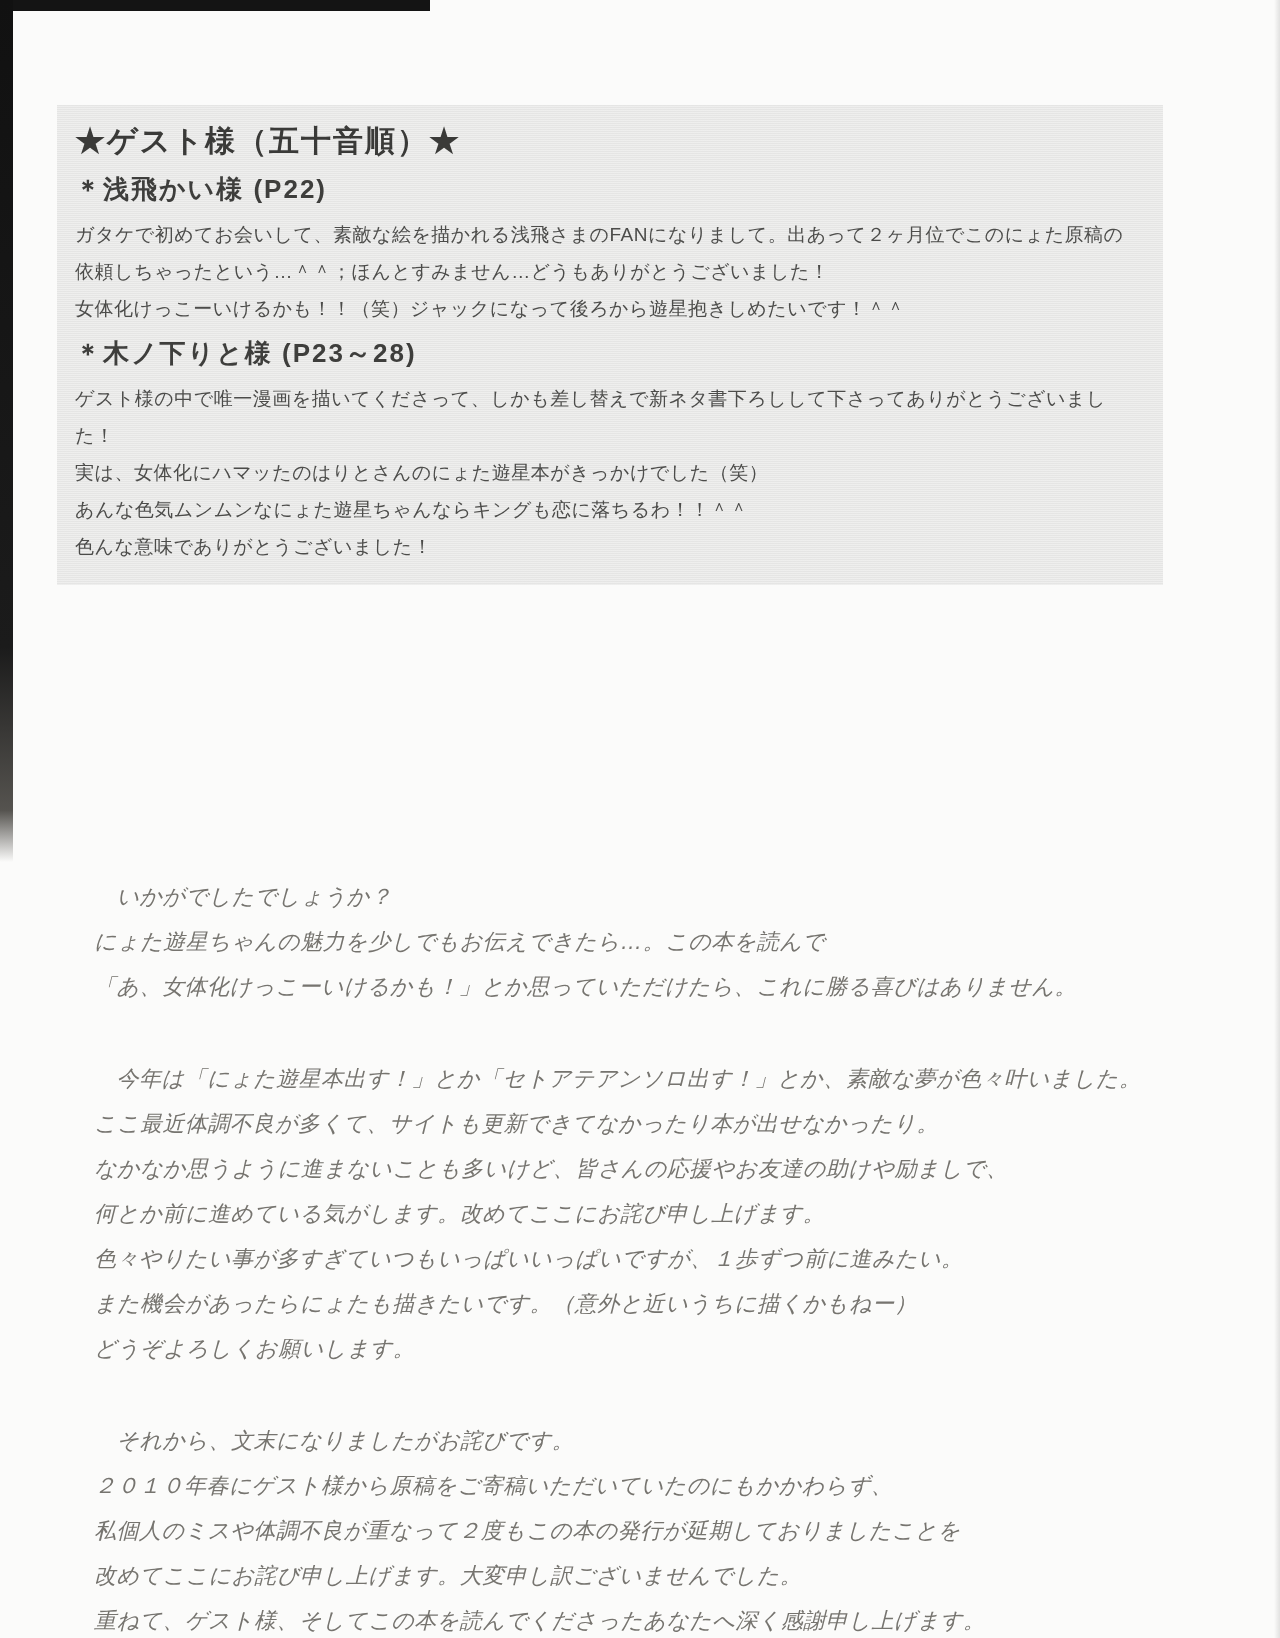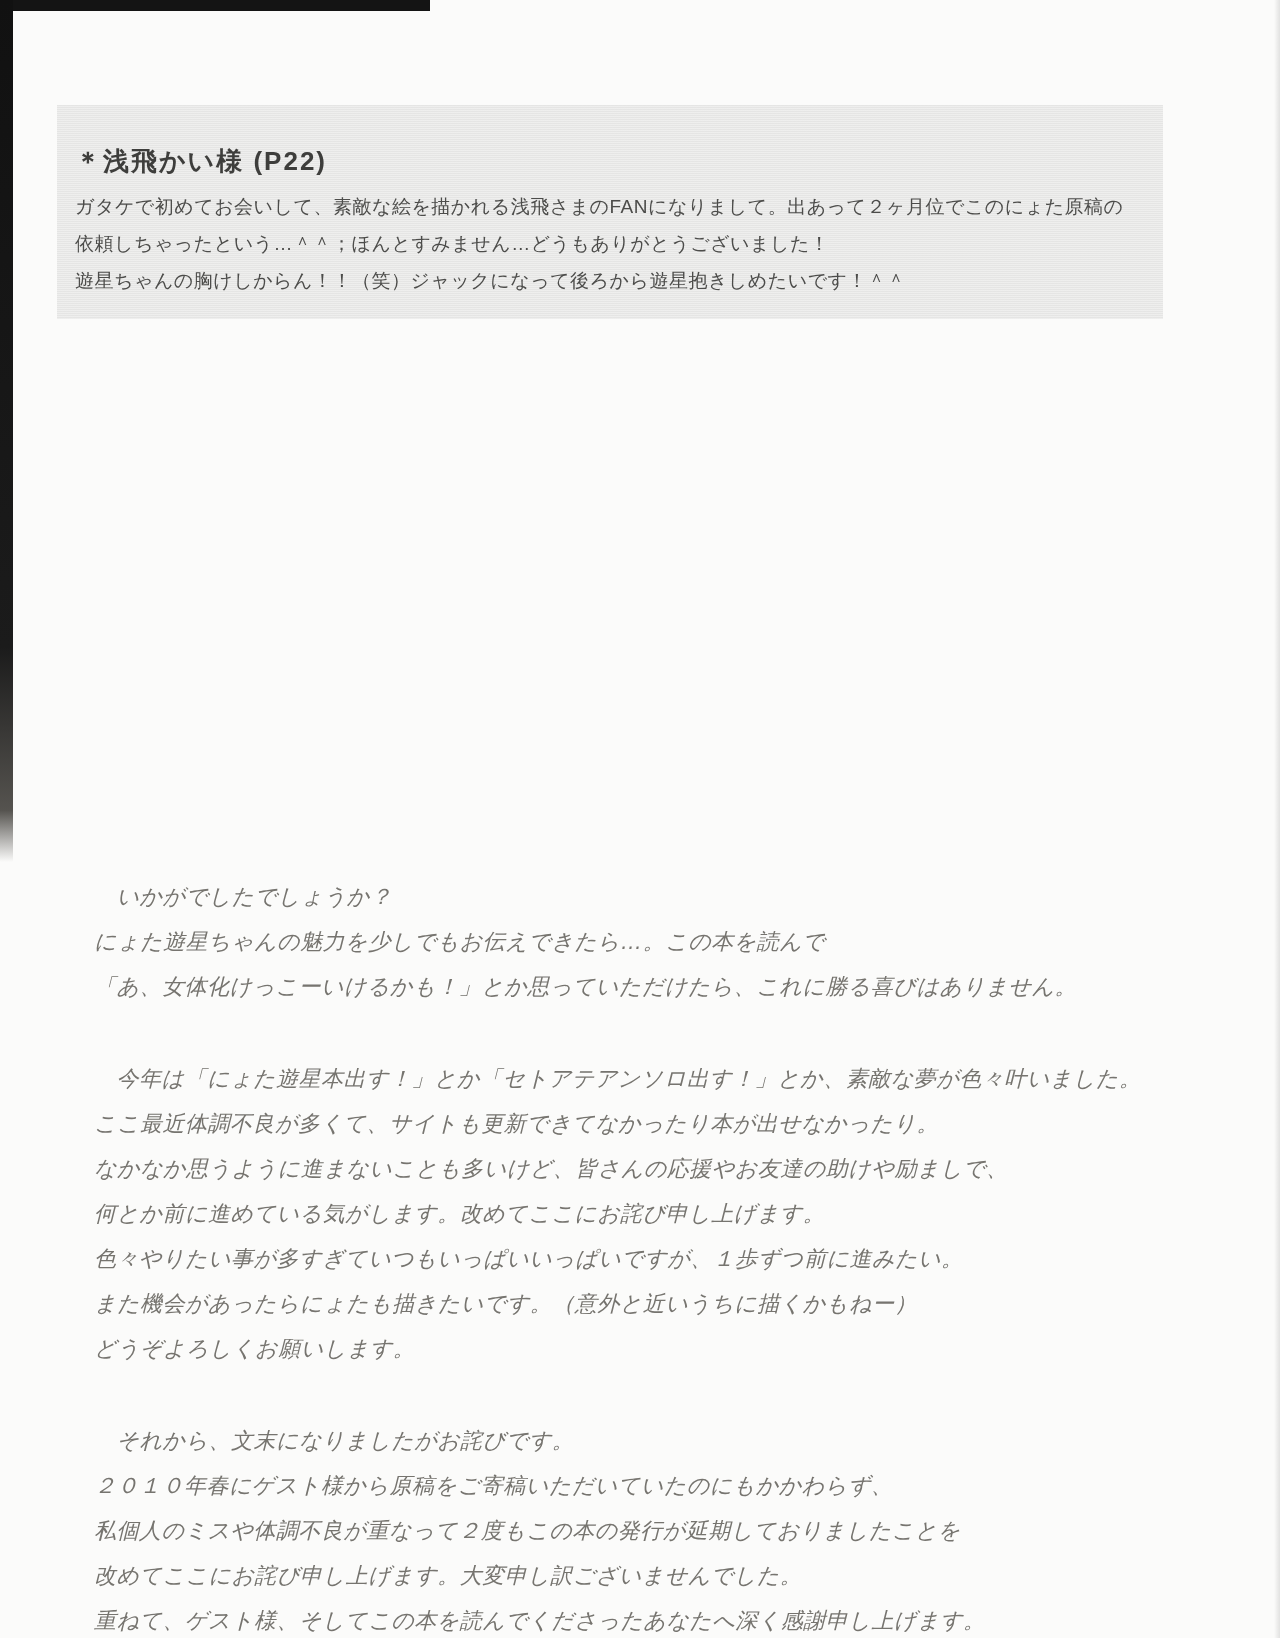--- a/index.html
+++ b/index.html
@@ -47,21 +47,21 @@
       #e9e9e8;
   }
   .guest-title {
     font-size: 30px;
     line-height: 44px;
     letter-spacing: 2px;
     color: #3a3a38;
     font-weight: bold;
   }
   .guest-name {
-    margin-top: 24px;
+    margin-top: 8px;
     font-size: 26px;
     line-height: 36px;
     letter-spacing: 2px;
     color: #3e3e3c;
     font-weight: bold;
   }
   .guest-comment {
     margin-top: 9px;
     font-size: 19px;
     line-height: 37px;
@@ -86,28 +86,36 @@
   }
 </style>
 </head>
 <body>
 
 <div class="scan-top-bar"></div>
 <div class="scan-left-bar"></div>
 <div class="scan-right-edge"></div>
 
 <div class="guest-panel">
+  <div class="guest-title">★ゲスト様（五十音順）★</div>
 
   <div>
     <div class="guest-name">＊浅飛かい様 (P22)</div>
     <div class="guest-comment">ガタケで初めてお会いして、素敵な絵を描かれる浅飛さまのFANになりまして。出あって２ヶ月位でこのにょた原稿の
 依頼しちゃったという…＾＾；ほんとすみません…どうもありがとうございました！
-遊星ちゃんの胸けしからん！！（笑）ジャックになって後ろから遊星抱きしめたいです！＾＾</div>
+女体化けっこーいけるかも！！（笑）ジャックになって後ろから遊星抱きしめたいです！＾＾</div>
   </div>
 
+  <div>
+    <div class="guest-name">＊木ノ下りと様 (P23～28)</div>
+    <div class="guest-comment">ゲスト様の中で唯一漫画を描いてくださって、しかも差し替えで新ネタ書下ろしして下さってありがとうございました！
+実は、女体化にハマッたのはりとさんのにょた遊星本がきっかけでした（笑）
+あんな色気ムンムンなにょた遊星ちゃんならキングも恋に落ちるわ！！＾＾
+色んな意味でありがとうございました！</div>
+  </div>
 
   <div>
   </div>
 
   <div>
   </div>
 </div>
 
 <div class="afterword">
   <p class="afterword-paragraph">　いかがでしたでしょうか？

